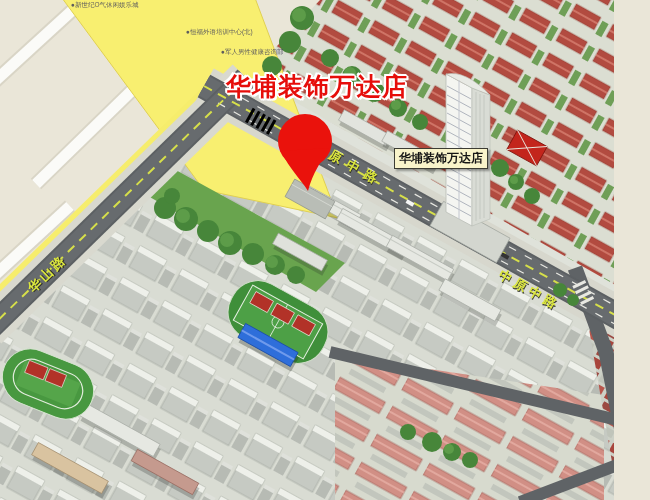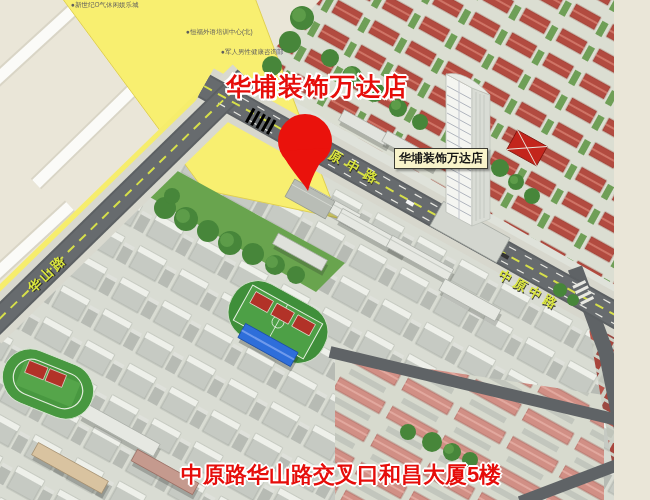--- a/index.html
+++ b/index.html
@@ -288,14 +288,13 @@
   <div class="overlay road-label rl-huashan">华山路</div>
   <div class="overlay road-label rl-zy-west">原中路</div>
   <div class="overlay road-label rl-zy-east">中原中路</div>
 
   <div class="overlay poi-box">华埔装饰万达店</div>
 
   <div class="overlay tiny-label tl-a">●新世纪O气休闲娱乐城</div>
   <div class="overlay tiny-label tl-b">●恒福外语培训中心(北)</div>
   <div class="overlay tiny-label tl-c">●军人男性健康咨询部</div>
 
-  <div class="overlay bottom-caption">中原路华山路交叉口和昌大厦5楼</div>
 </div>
 
 </body></html>

